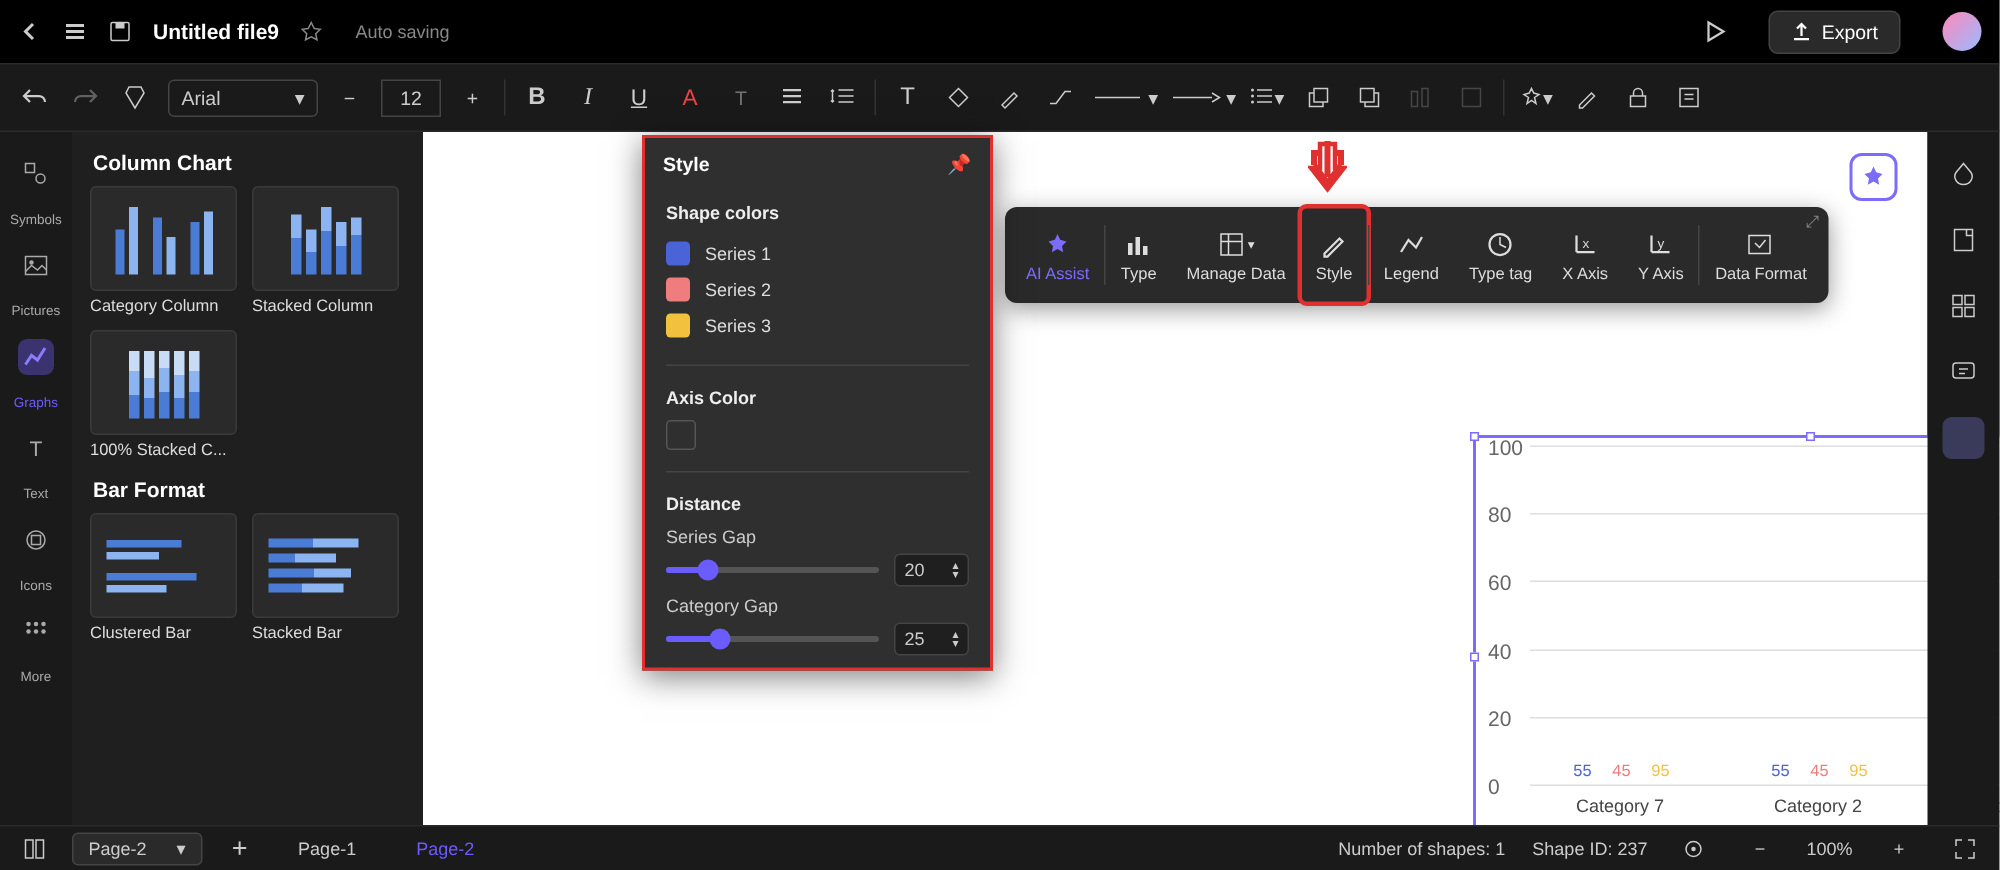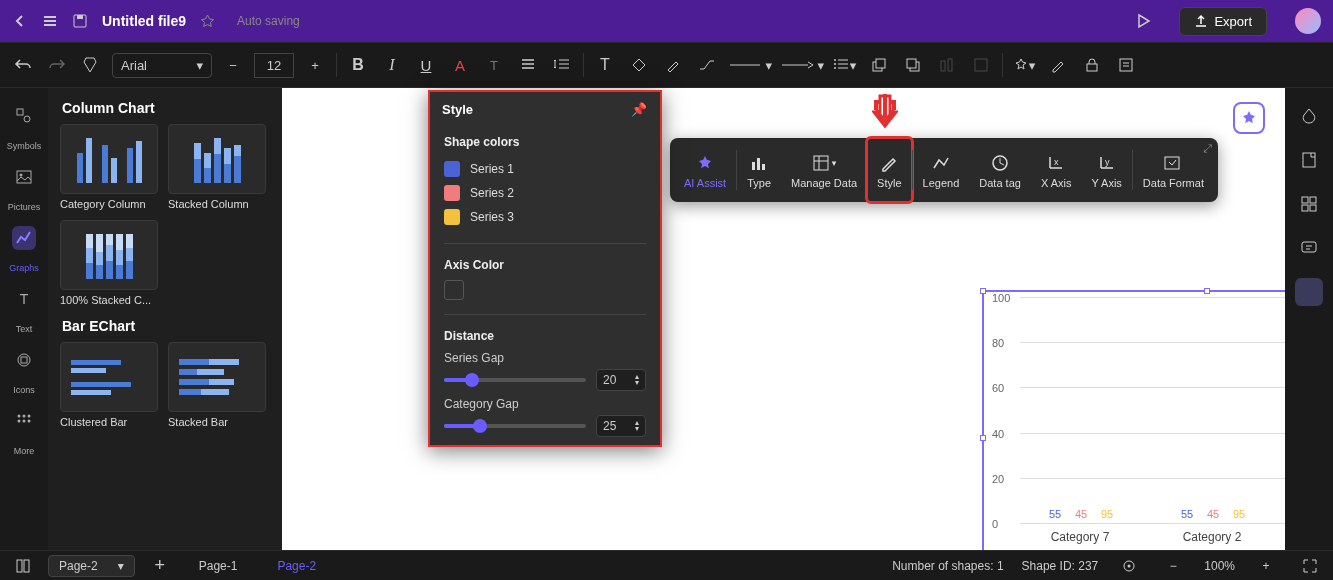--- a/index.html
+++ b/index.html
@@ -1,17 +1,17 @@
 <!DOCTYPE html>
 <html><head>
 <meta charset="utf-8">
 <style>
 *{box-sizing:border-box;margin:0;padding:0;font-family:Arial,sans-serif}
 body{background:#1a1a1a;color:#ccc;width:1333px;height:580px;overflow:hidden;font-size:13px;position:relative}
-.topbar{height:42px;background:#4c1d95;display:flex;align-items:center;padding:0 12px;gap:14px}
+.topbar{height:42px;background:#000000;display:flex;align-items:center;padding:0 12px;gap:14px}
 .topbar .icon{color:#bbb;cursor:pointer}
 .doc-title{color:#fff;font-weight:bold;font-size:14px}
 .autosave{color:#888;font-size:12px;margin-left:8px}
 .topbar-right{margin-left:auto;display:flex;align-items:center;gap:28px}
 .export-btn{background:#2a2a2a;border:1px solid #444;border-radius:6px;padding:6px 14px;color:#fff;display:flex;align-items:center;gap:6px}
 .avatar{width:26px;height:26px;border-radius:50%;background:linear-gradient(135deg,#f8b,#9bf)}
 .toolbar{height:46px;background:#1a1a1a;border-top:1px solid #2a2a2a;border-bottom:1px solid #2a2a2a;display:flex;align-items:center;padding:0 10px;gap:8px}
 .toolbar .sep{width:1px;height:24px;background:#333}
 .font-select{background:#1a1a1a;border:1px solid #444;color:#ccc;padding:4px 8px;border-radius:4px;width:100px;display:flex;align-items:center;justify-content:space-between}
 .size-box{background:#1a1a1a;border:1px solid #444;color:#ccc;padding:4px 8px;width:40px;text-align:center}
@@ -51,21 +51,21 @@
 .ctx-item{display:flex;flex-direction:column;align-items:center;justify-content:center;padding:0 10px;gap:3px;color:#ddd;font-size:11px;height:100%;cursor:pointer}
 .ctx-item .ci-icon{height:22px;display:flex;align-items:center}
 .ctx-sep{width:1px;height:40px;background:#444}
 .ctx-item.hl{outline:3px solid #e03030;outline-offset:-1px;border-radius:4px}
 .ctx-item.ai{color:#7b6cff}
 .arrow{position:absolute;left:872px;top:92px;z-index:16}
 .chart-area{position:absolute;left:700px;top:202px;width:450px;height:296px;border:2px solid #7b6cff;background:#fff}
 .chart-sel{position:absolute;width:6px;height:6px;border:1px solid #7b6cff;background:#fff}
 .chart-inner{position:absolute;left:36px;top:6px;right:10px;bottom:60px}
 .grid-line{position:absolute;left:0;right:0;border-top:1px solid #ddd}
-.ytick{position:absolute;left:-28px;font-size:11px;color:#666;transform:translateY(-50%)}
+.ytick{position:absolute;left:-28px;font-size:14px;color:#666;transform:translateY(-50%)}
 .bars-group{position:absolute;bottom:0;display:flex;gap:4px;align-items:flex-end}
 .bar{width:22px;position:relative}
 .bar .lbl{position:absolute;top:-16px;width:100%;text-align:center;font-size:11px}
 .xcat{position:absolute;bottom:-20px;font-size:12px;color:#444;transform:translateX(-50%)}
 .legend{position:absolute;bottom:8px;left:0;right:0;display:flex;justify-content:center;gap:20px;font-size:12px;color:#444}
 .legend .dot{width:10px;height:10px;border-radius:50%;display:inline-block;margin-right:5px}
 .ai-star{position:absolute;right:20px;top:14px;width:32px;height:32px;border:2px solid #7b6cff;border-radius:8px;display:flex;align-items:center;justify-content:center;color:#7b6cff}
 .bottombar{position:absolute;left:0;right:0;bottom:0;height:30px;background:#1a1a1a;display:flex;align-items:center;padding:0 10px;gap:12px;font-size:12px;color:#ccc;border-top:1px solid #2a2a2a}
 .page-sel{background:#2a2a2a;border:1px solid #444;padding:3px 10px;border-radius:4px;display:flex;align-items:center;gap:20px}
 .page-tab{padding:3px 14px;cursor:pointer}
@@ -319,21 +319,21 @@
       <div class="thumb-box">
           <div style="width:7px;height:45px;background:linear-gradient(#c8ddf5 30%,#8bb4f0 30% 65%,#4a7cd6 65%)"></div>
           <div style="width:7px;height:45px;background:linear-gradient(#c8ddf5 40%,#8bb4f0 40% 70%,#4a7cd6 70%)"></div>
           <div style="width:7px;height:45px;background:linear-gradient(#c8ddf5 25%,#8bb4f0 25% 60%,#4a7cd6 60%)"></div>
           <div style="width:7px;height:45px;background:linear-gradient(#c8ddf5 35%,#8bb4f0 35% 70%,#4a7cd6 70%)"></div>
           <div style="width:7px;height:45px;background:linear-gradient(#c8ddf5 30%,#8bb4f0 30% 60%,#4a7cd6 60%)"></div>
         </div>
       <div class="thumb-label">100% Stacked C...</div>
     </div>
   </div>
-  <div class="sb-section-title">Bar EChart</div>
+  <div class="sb-section-title">Bar Format</div>
   <div class="thumb-row">
     <div class="thumb">
       <div class="thumb-box" style="flex-direction:column;align-items:flex-start;justify-content:center;gap:3px">
           <div style="height:5px;width:50px;background:#4a7cd6"></div>
           <div style="height:5px;width:35px;background:#8bb4f0"></div>
           <div style="height:3px"></div>
           <div style="height:5px;width:60px;background:#4a7cd6"></div>
           <div style="height:5px;width:40px;background:#8bb4f0"></div>
         </div>
       <div class="thumb-label">Clustered Bar</div>
@@ -531,21 +531,21 @@
       </div>
       <span>Legend</span>
     </div>
   <div class="ctx-item">
       <div class="ci-icon">
         <svg width="18" height="18">
           <circle cx="9" cy="9" r="7" stroke="#ddd" fill="none" stroke-width="1.5"></circle>
           <path d="M9 4v5l4 2" stroke="#ddd" fill="none"></path>
         </svg>
       </div>
-      <span>Data tag</span>
+      <span>Type tag</span>
     </div>
   <div class="ctx-item">
       <div class="ci-icon">
         <svg width="18" height="18">
           <path d="M3 14h12M3 3v11" stroke="#ddd" stroke-width="1.5"></path>
           <text x="7" y="11" fill="#ddd" font-size="9">x</text>
         </svg>
       </div>
       <span>X Axis</span>
     </div>

